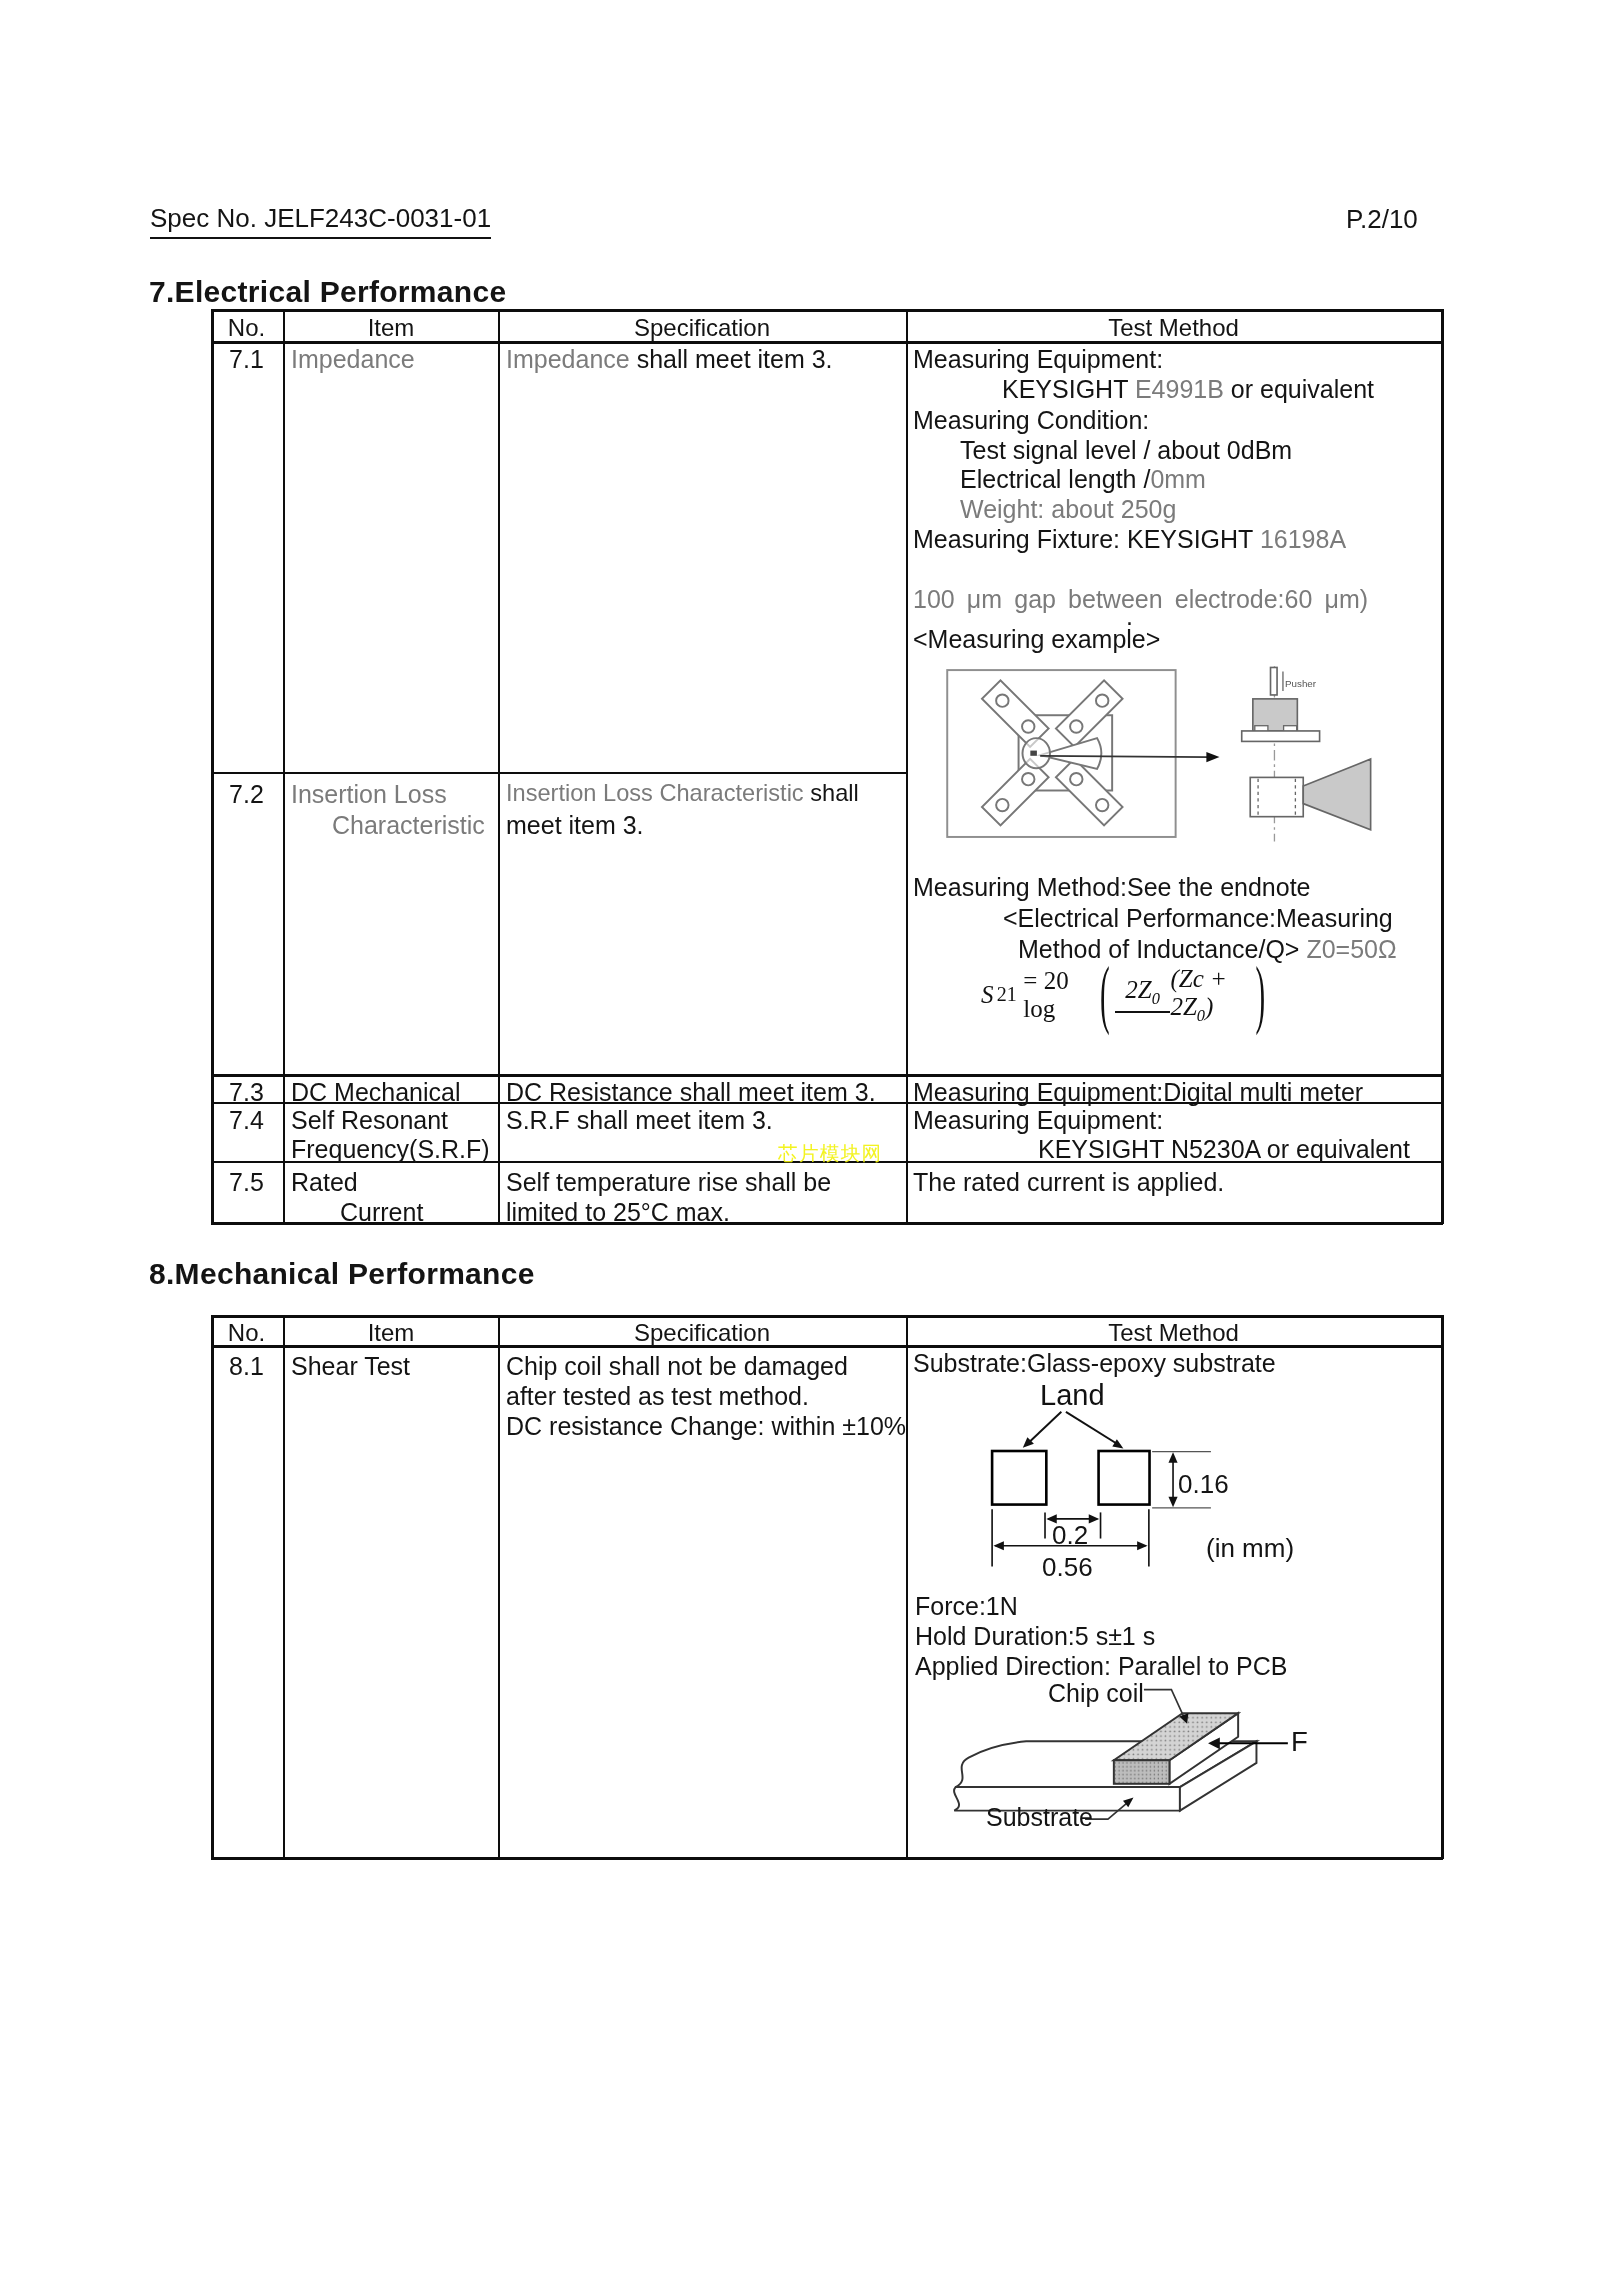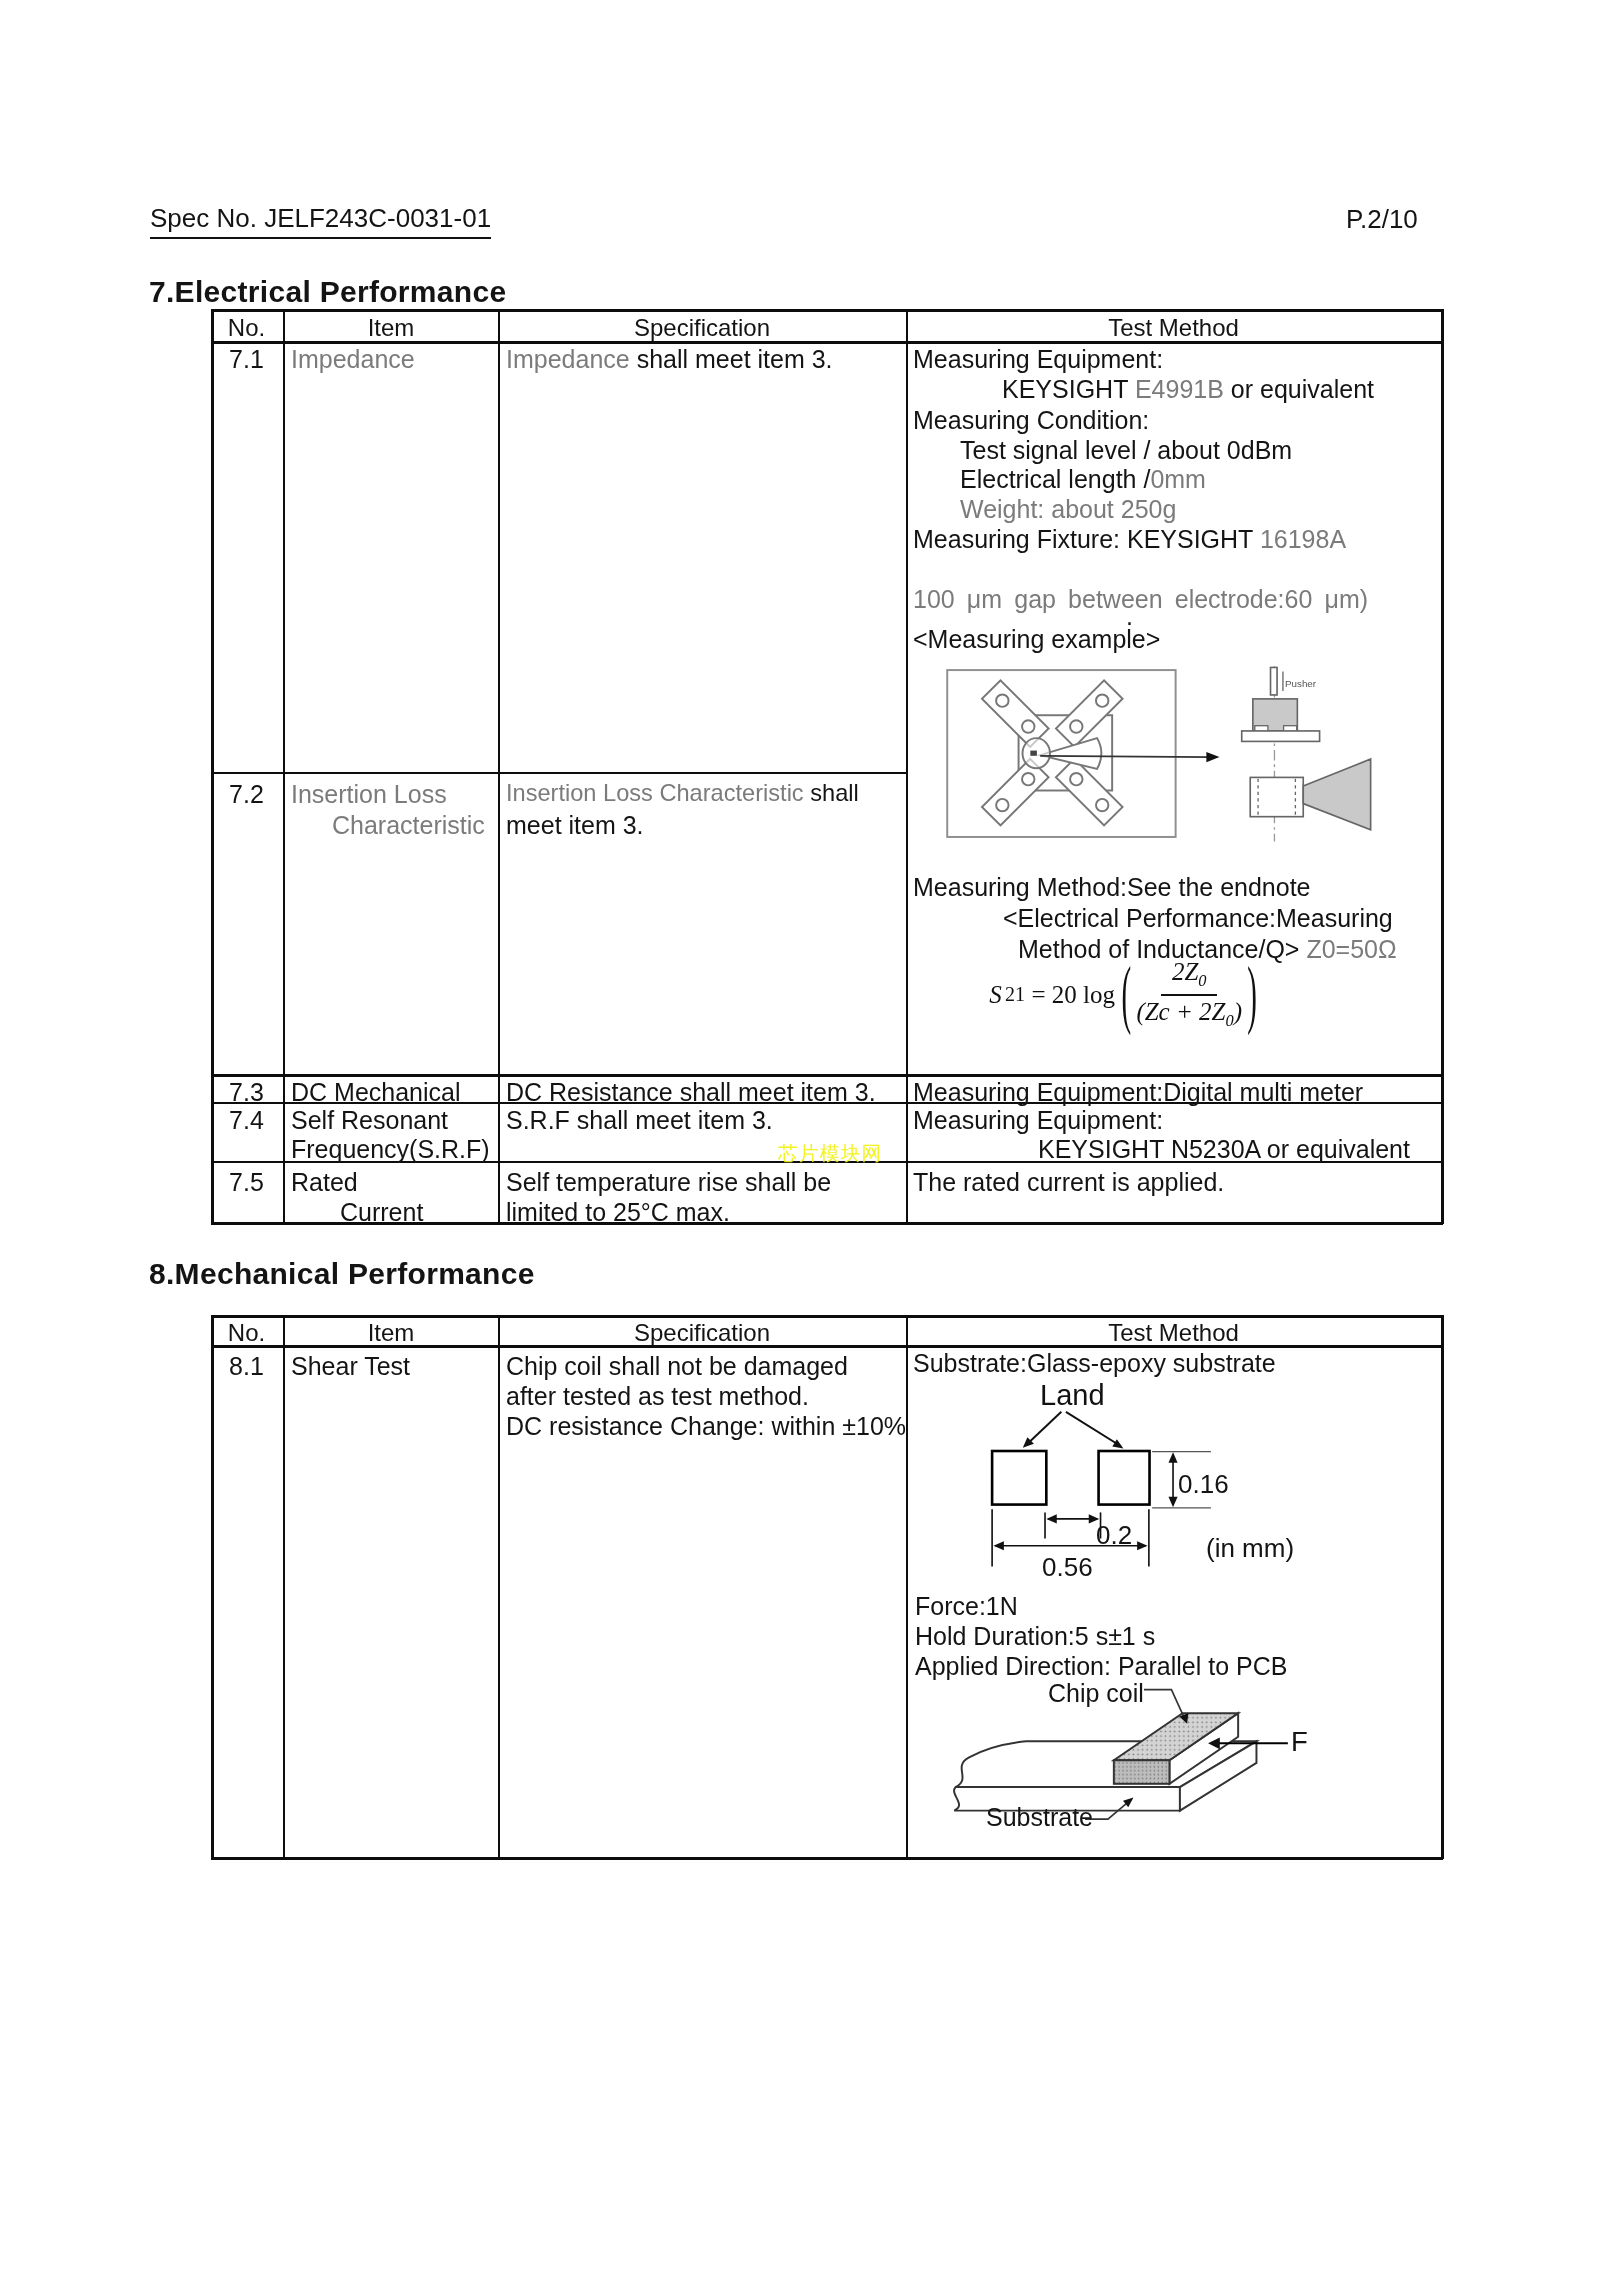--- a/index.html
+++ b/index.html
@@ -18,21 +18,21 @@
   .pageno{position:absolute;left:1346px;top:204px;font-size:26px;}
   .h1{position:absolute;font-size:30px;font-weight:bold;letter-spacing:0.3px;}
   .colhead{position:absolute;text-align:center;font-size:24px;}
   .wm{position:absolute;left:778px;top:1140px;font-size:19.6px;color:#f2f20a;opacity:.9;letter-spacing:1.3px;}
   .footer{position:absolute;left:0;top:2110px;width:1623px;text-align:center;font-size:29px;}
   .wsp{word-spacing:5.2px;}
   
   .formula{position:absolute;left:981px;top:952px;width:288px;height:85px;
            display:flex;align-items:center;justify-content:center;
            font-family:"Liberation Serif",serif;font-style:italic;font-size:25px;color:#111;}
-  .frac{display:inline-flex;flex-direction:column;align-items:center;margin:0 1.3px;}
+  .frac{display:inline-flex;flex-direction:row;align-items:center;margin:0 1.3px;}
   .num{border-bottom:2px solid #111;padding:0 10.5px 2.6px;}
   .den{padding-top:2.6px;}
   .sub{font-size:16.4px;vertical-align:sub;}
   .bigp{display:inline-block;transform:scaleY(2.6);font-size:29px;font-style:normal;
         font-family:"Liberation Serif",serif;margin:0 3.9px;font-weight:300;}
   .lhs21{font-size:20px;margin:0 6.5px 0 3.3px;font-style:normal;}
   .mid{font-style:normal;margin-right:2.6px;}
   svg{position:absolute;}
   .figtext{position:absolute;color:#555;}
 </style>
@@ -206,21 +206,21 @@
     <line x1="257" y1="167" x2="257" y2="255" stroke="#111" stroke-width="2.5"></line>
     <line x1="103" y1="182" x2="178" y2="182" stroke="#111" stroke-width="2.5"></line>
     <polygon points="100,182 116,175 116,189" fill="#111"></polygon>
     <polygon points="181,182 165,175 165,189" fill="#111"></polygon>
     <line x1="22" y1="223" x2="252" y2="223" stroke="#111" stroke-width="2.5"></line>
     <polygon points="19,223 35,216 35,230" fill="#111"></polygon>
     <polygon points="255,223 239,216 239,230" fill="#111"></polygon>
   </svg>
   <div class="t" style="left:1040px;top:1378px;font-size:29px;color:#111;">Land</div>
   <div class="t" style="left:1178px;top:1469px;font-size:26px;">0.16</div>
-  <div class="t" style="left:1052px;top:1520px;font-size:26px;margin-left:44px;">0.2</div>
+  <div class="t" style="left:1052px;top:1520px;font-size:26px;">0.2</div>
   <div class="t" style="left:1042px;top:1552px;font-size:26px;">0.56</div>
   <div class="t" style="left:1206px;top:1533px;font-size:26px;">(in mm)</div>
 
   <div class="t" style="left:915px;top:1592px;">Force:1N</div>
   <div class="t" style="left:915px;top:1622px;">Hold Duration:5 s±1 s</div>
   <div class="t" style="left:915px;top:1652px;">Applied Direction: Parallel to PCB</div>
 
   <svg style="left:949px;top:1675px;" width="471" height="164" viewBox="0 0 720 250">
     <defs>
       <pattern id="pdots" patternUnits="userSpaceOnUse" width="7" height="7">

